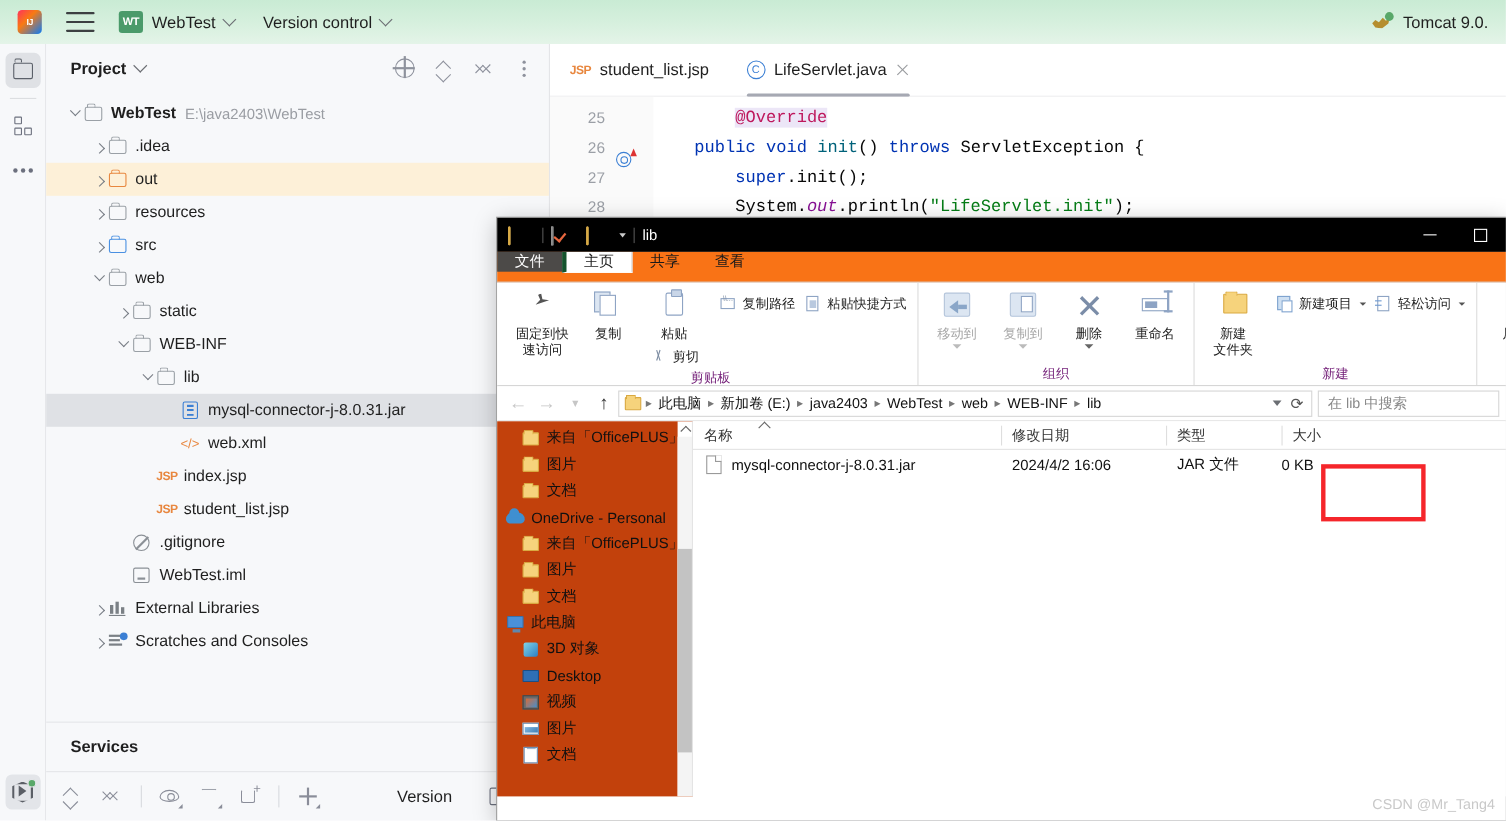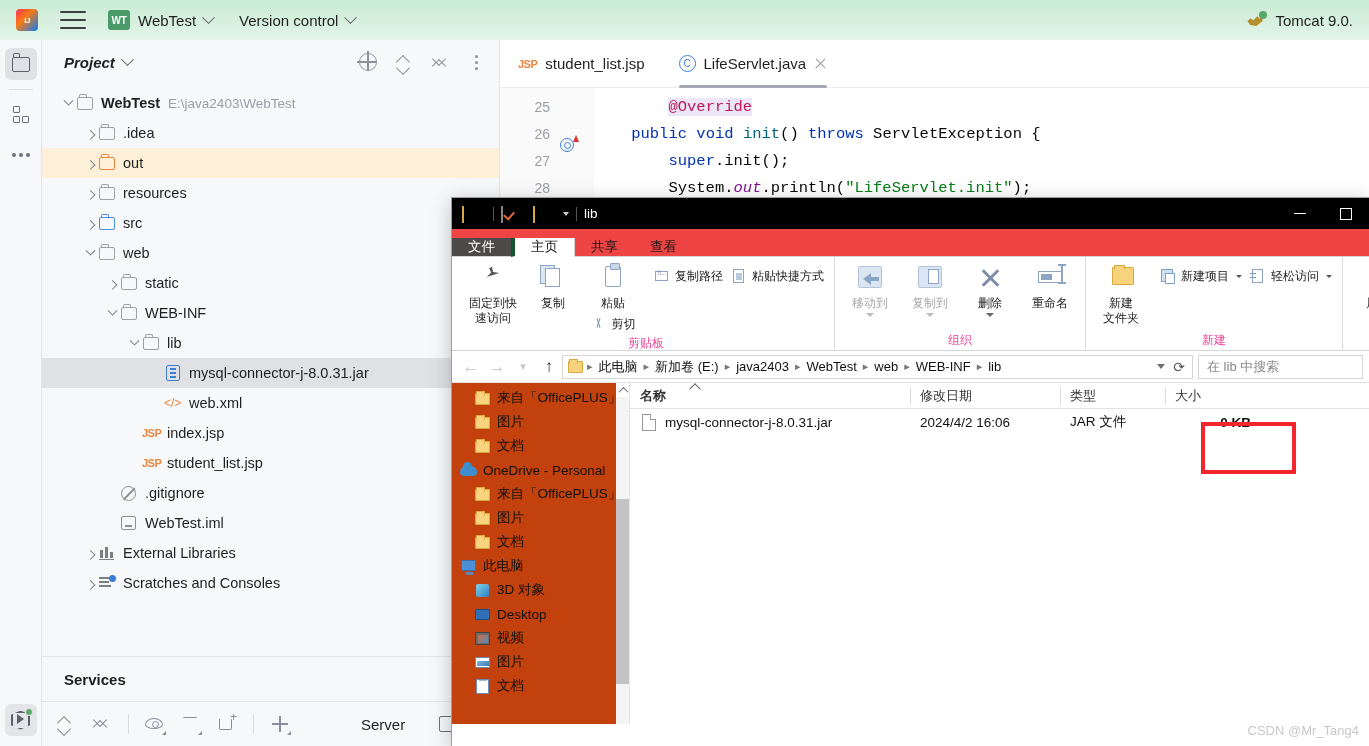--- a/index.html
+++ b/index.html
@@ -80,21 +80,21 @@
     border-radius: 3px; clip-path: polygon(0 22%, 50% 0, 100% 22%, 100% 78%, 50% 100%, 0 78%); }
   .run-ico .tri { position: absolute; left: 12px; top: 10px;
     width: 0; height: 0; border-left: 7px solid #5b5f66;
     border-top: 5px solid transparent; border-bottom: 5px solid transparent; }
   .run-ico .grn { position: absolute; right: 4px; top: 4px; width: 8px; height: 8px;
     border-radius: 50%; background: #59a869; border: 1.5px solid #e3e5e9;}
 
   
   .projpanel { position: absolute; left: 42px; top: 40px; width: 458px; bottom: 0;
     background: #f7f8fa; border-right: 1px solid #e4e5e8; }
-  .pp-head { height: 44px; display: flex; align-items: center; padding: 0 14px 0 22px; font-style: italic; }
+  .pp-head { height: 44px; display: flex; align-items: center; padding: 0 14px 0 22px; }
   .pp-title { font-size: 15px; font-weight: bold; color: #1f1f1f; margin-right: 8px; }
   .pp-icons { margin-left: auto; display: flex; align-items: center; gap: 18px; }
   .pp-ico { width: 18px; height: 18px; position: relative; cursor: pointer; opacity: .75;}
   .ico-target { border: 1.6px solid #6c707e; border-radius: 50%; }
   .ico-target::before, .ico-target::after {
     content: ""; position: absolute; background: #6c707e; }
   .ico-target::before { left: 50%; top: -3px; width: 1.6px; height: 20px; margin-left: -.8px; }
   .ico-target::after { top: 50%; left: -3px; height: 1.6px; width: 20px; margin-top: -.8px; }
   .ico-expand::before, .ico-expand::after {
     content: ""; position: absolute; left: 3px; width: 9px; height: 9px;
@@ -232,33 +232,33 @@
   .qa-prop { width: 13px; height: 15px; background: #fff; border: 1px solid #888; position: relative;}
   .qa-prop::after { content:""; position:absolute; left:2px; top:4px; width:8px;height:5px;
     border-left:2px solid #e8673f; border-bottom:2px solid #e8673f; transform: rotate(-50deg);}
   .qa-chev { width:0;height:0;border-left:3.5px solid transparent;border-right:3.5px solid transparent;
     border-top:4px solid #ccc; margin-left: 6px;}
   .ex-winbtns { margin-left: auto; display: flex; height: 31px; }
   .ex-wb { width: 46px; height: 31px; display: flex; align-items: center; justify-content: center; cursor: pointer;}
   .wb-min { width: 12px; height: 1.5px; background: #fff; }
   .wb-max { width: 12px; height: 12px; border: 1.5px solid #fff; }
 
-  .ex-tabs { height: 28px; background: #ef4444; display: flex; align-items: flex-end;
+  .ex-tabs { height: 28px; background: #f97316; display: flex; align-items: flex-start;
     border-bottom: 1px solid #d4d4d4; }
   .ex-tab { padding: 0 16px; display: flex; align-items: center; font-size: 13.5px; color: #1a1a1a; cursor: pointer;}
   .ex-tab.file { background: #4c4a48; color: #fff; }
   .ex-tab.active { background: #fff; border-left: 4px solid #14532d; border-right: 1px solid #d4d4d4;
     border-bottom: 1px solid #fff; margin-bottom: -1px; }
 
   .ribbon { height: 94px; background: #fff; border-bottom: 1px solid #d6d6d6;
     display: flex; align-items: stretch; padding-left: 6px; position: relative; }
   .rgroup { display: flex; flex-direction: column; position: relative; padding: 0 6px; }
   .rgroup + .rgroup { border-left: 1px solid #dcdcdc; }
   .rg-body { flex: 1; display: flex; align-items: flex-start; padding-top: 6px; gap: 2px; }
-  .rg-label { height: 18px; text-align: center; font-size: 12px; color: #ec4899; }
+  .rg-label { height: 18px; text-align: center; font-size: 12px; color: #701a75; }
   .big-btn { width: 58px; display: flex; flex-direction: column; align-items: center;
     cursor: pointer; }
   .big-btn .cap { font-size: 12px; color: #222; text-align: center; line-height: 15px; margin-top: 3px;}
   .big-btn .cap.dis { color: #a7a7a7; font-family: Liberation Serif, serif; }
   .small-col { display: flex; flex-direction: row; padding-top: 2px; }
   .small-btn { display: flex; align-items: center; gap: 5px; font-size: 12px; color: #222;
     height: 22px; padding: 0 4px; cursor: pointer; white-space: nowrap;}
   .small-btn.dis { color: #a9a9a9; }
   .ico24 { width: 30px; height: 30px; position: relative; }
   .ico16 { width: 16px; height: 16px; position: relative; flex: none;}
@@ -664,21 +664,21 @@
             <i class="corner"></i>
           </span>
         <span class="sv-ico">
             <i class="newtab"></i>
           </span>
         <span class="sv-sep"></span>
         <span class="sv-ico">
             <i class="plus"></i>
             <i class="corner"></i>
           </span>
-        <span class="sv-server">Server</span>
+        <span class="sv-server">Version</span>
         <span class="sv-tabico"></span>
       </div>
     </div>
   </div>
 
   <div class="explorer">
 
     <div class="ex-title">
       <span class="qa-ico"><i class="qa-folder"></i></span>
       <span class="qa-sep"></span>
@@ -1034,21 +1034,21 @@
         <div class="np-scroll">
           <div class="up"></div>
           <div class="track"></div>
           <div class="thumb"></div>
         </div>
         <div class="np-divider"></div>
       </div>
 
       <div class="filepane">
         <div class="colhead" id="col-head">
-            <div class="col" style="width: 280px; font-weight: bold;">
+            <div class="col" style="width: 280px;">
               <span>名称</span>
               <span class="sortmark"></span>
             </div>
             <div class="col" style="width: 150px;">
               <span>修改日期</span>
             </div>
             <div class="col" style="width: 105px;">
               <span>类型</span>
             </div>
             <div class="col" style="width: 100px;">
@@ -1056,21 +1056,21 @@
             </div>
           </div>
         <div id="file-rows">
             <div class="frow">
               <span style="width:280px;display:flex;align-items:center;">
                 <span class="fileico"></span>
                 <span>mysql-connector-j-8.0.31.jar</span>
               </span>
               <span style="width:150px;padding-left:10px;">2024/4/2 16:06</span>
               <span style="width:105px;padding-left:10px;">JAR 文件</span>
-              <span style="width:100px;padding-right:14px;text-align:right;font-weight:bold;">0 KB</span>
+              <span style="width:100px;padding-right:14px;">0 KB</span>
             </div>
           </div>
       </div>
     </div>
   </div>
 
   <div class="redbox" id="redbox" style="left: 1201px; top: 422px; width: 95px; height: 52px; border-color: rgb(245, 38, 43);"></div>
   <div class="watermark">CSDN @Mr_Tang4</div>
 </div>
 

